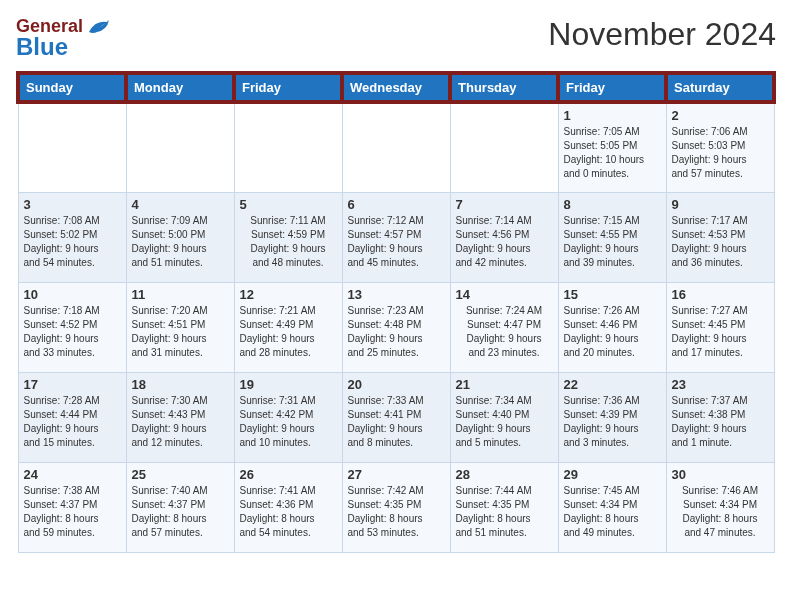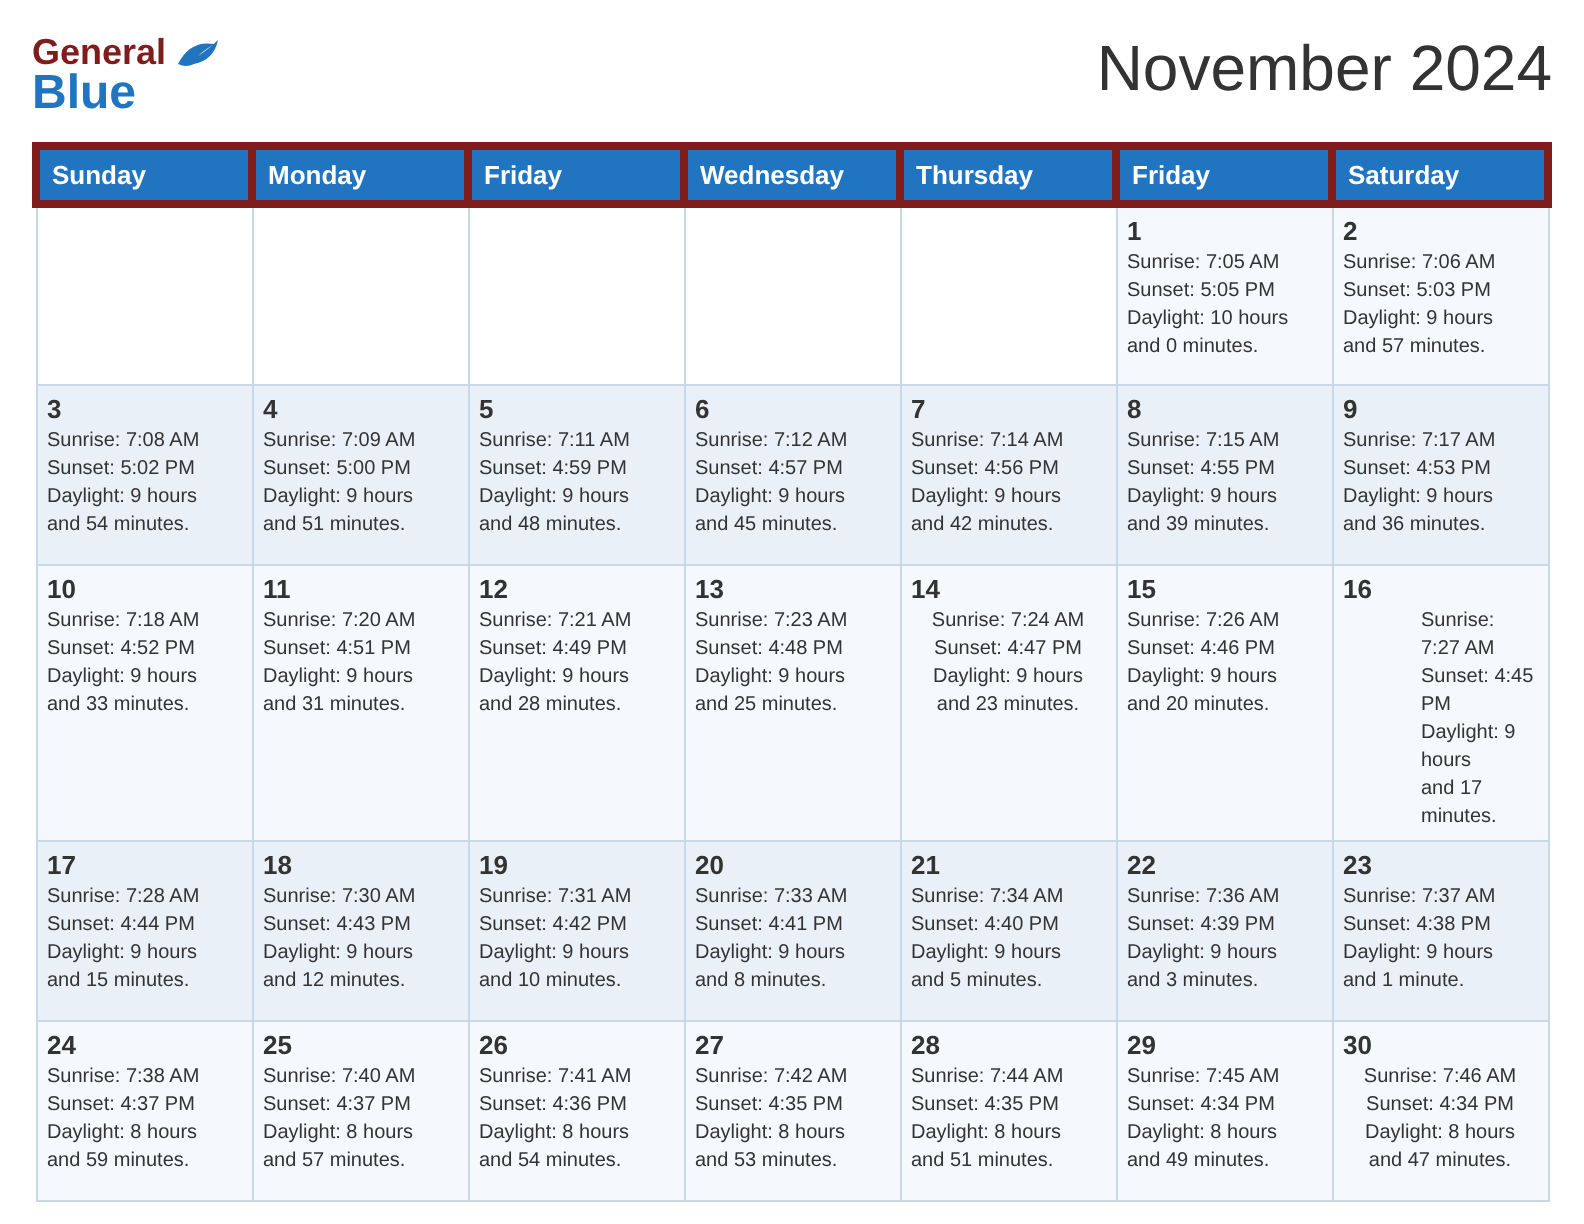--- a/index.html
+++ b/index.html
@@ -150,21 +150,21 @@
         </td>
         <td>
           <span class="day-num">4</span>
           <div class="day-info" style="white-space: pre-line;">Sunrise: 7:09 AM
 Sunset: 5:00 PM
 Daylight: 9 hours
 and 51 minutes.</div>
         </td>
         <td>
           <span class="day-num">5</span>
-          <div class="day-info" style="white-space: pre-line;">Sunrise: 7:11 AM
+          <div class="day-info" style="white-space: pre-line; text-align: center;">Sunrise: 7:11 AM
 Sunset: 4:59 PM
 Daylight: 9 hours
 and 48 minutes.</div>
         </td>
         <td>
           <span class="day-num">6</span>
           <div class="day-info" style="white-space: pre-line;">Sunrise: 7:12 AM
 Sunset: 4:57 PM
 Daylight: 9 hours
 and 45 minutes.</div>
@@ -229,21 +229,21 @@
         </td>
         <td>
           <span class="day-num">15</span>
           <div class="day-info" style="white-space: pre-line;">Sunrise: 7:26 AM
 Sunset: 4:46 PM
 Daylight: 9 hours
 and 20 minutes.</div>
         </td>
         <td>
           <span class="day-num">16</span>
-          <div class="day-info" style="white-space: pre-line; margin-left: 39px;">Sunrise: 7:27 AM
+          <div class="day-info" style="white-space: pre-line;">Sunrise: 7:27 AM
 Sunset: 4:45 PM
 Daylight: 9 hours
 and 17 minutes.</div>
         </td>
       </tr>
       <tr>
         <td>
           <span class="day-num">17</span>
           <div class="day-info" style="white-space: pre-line;">Sunrise: 7:28 AM
 Sunset: 4:44 PM

